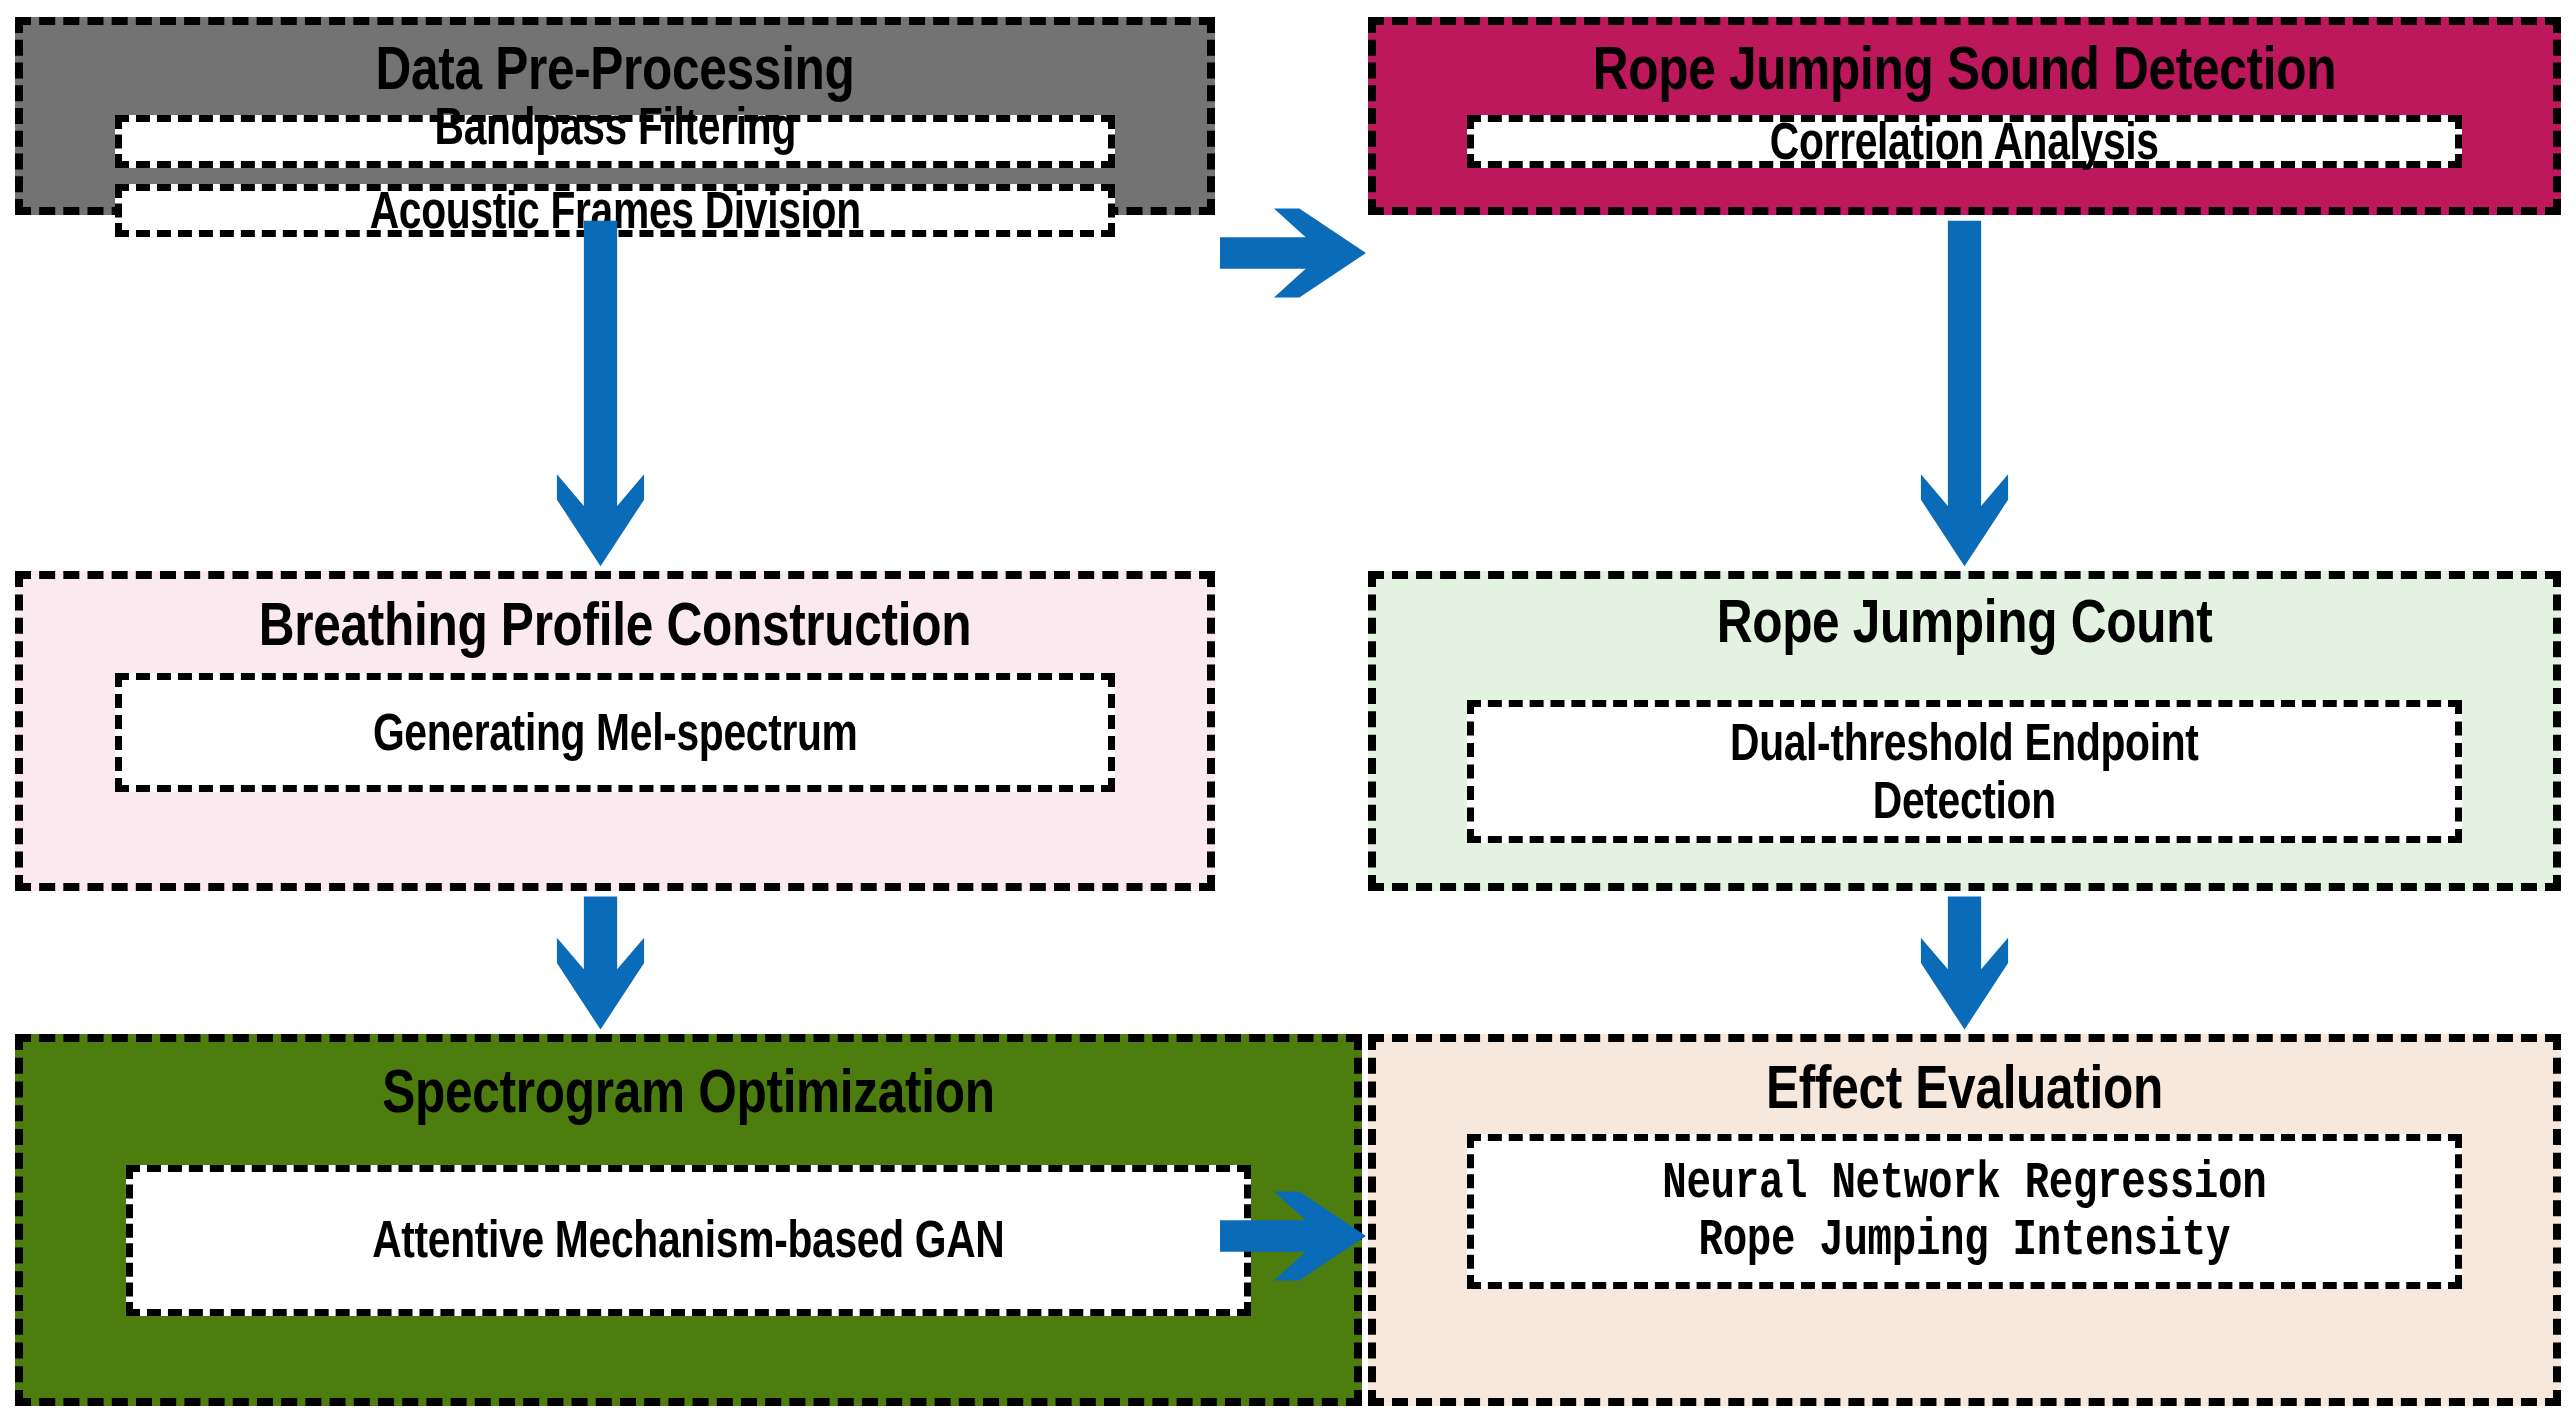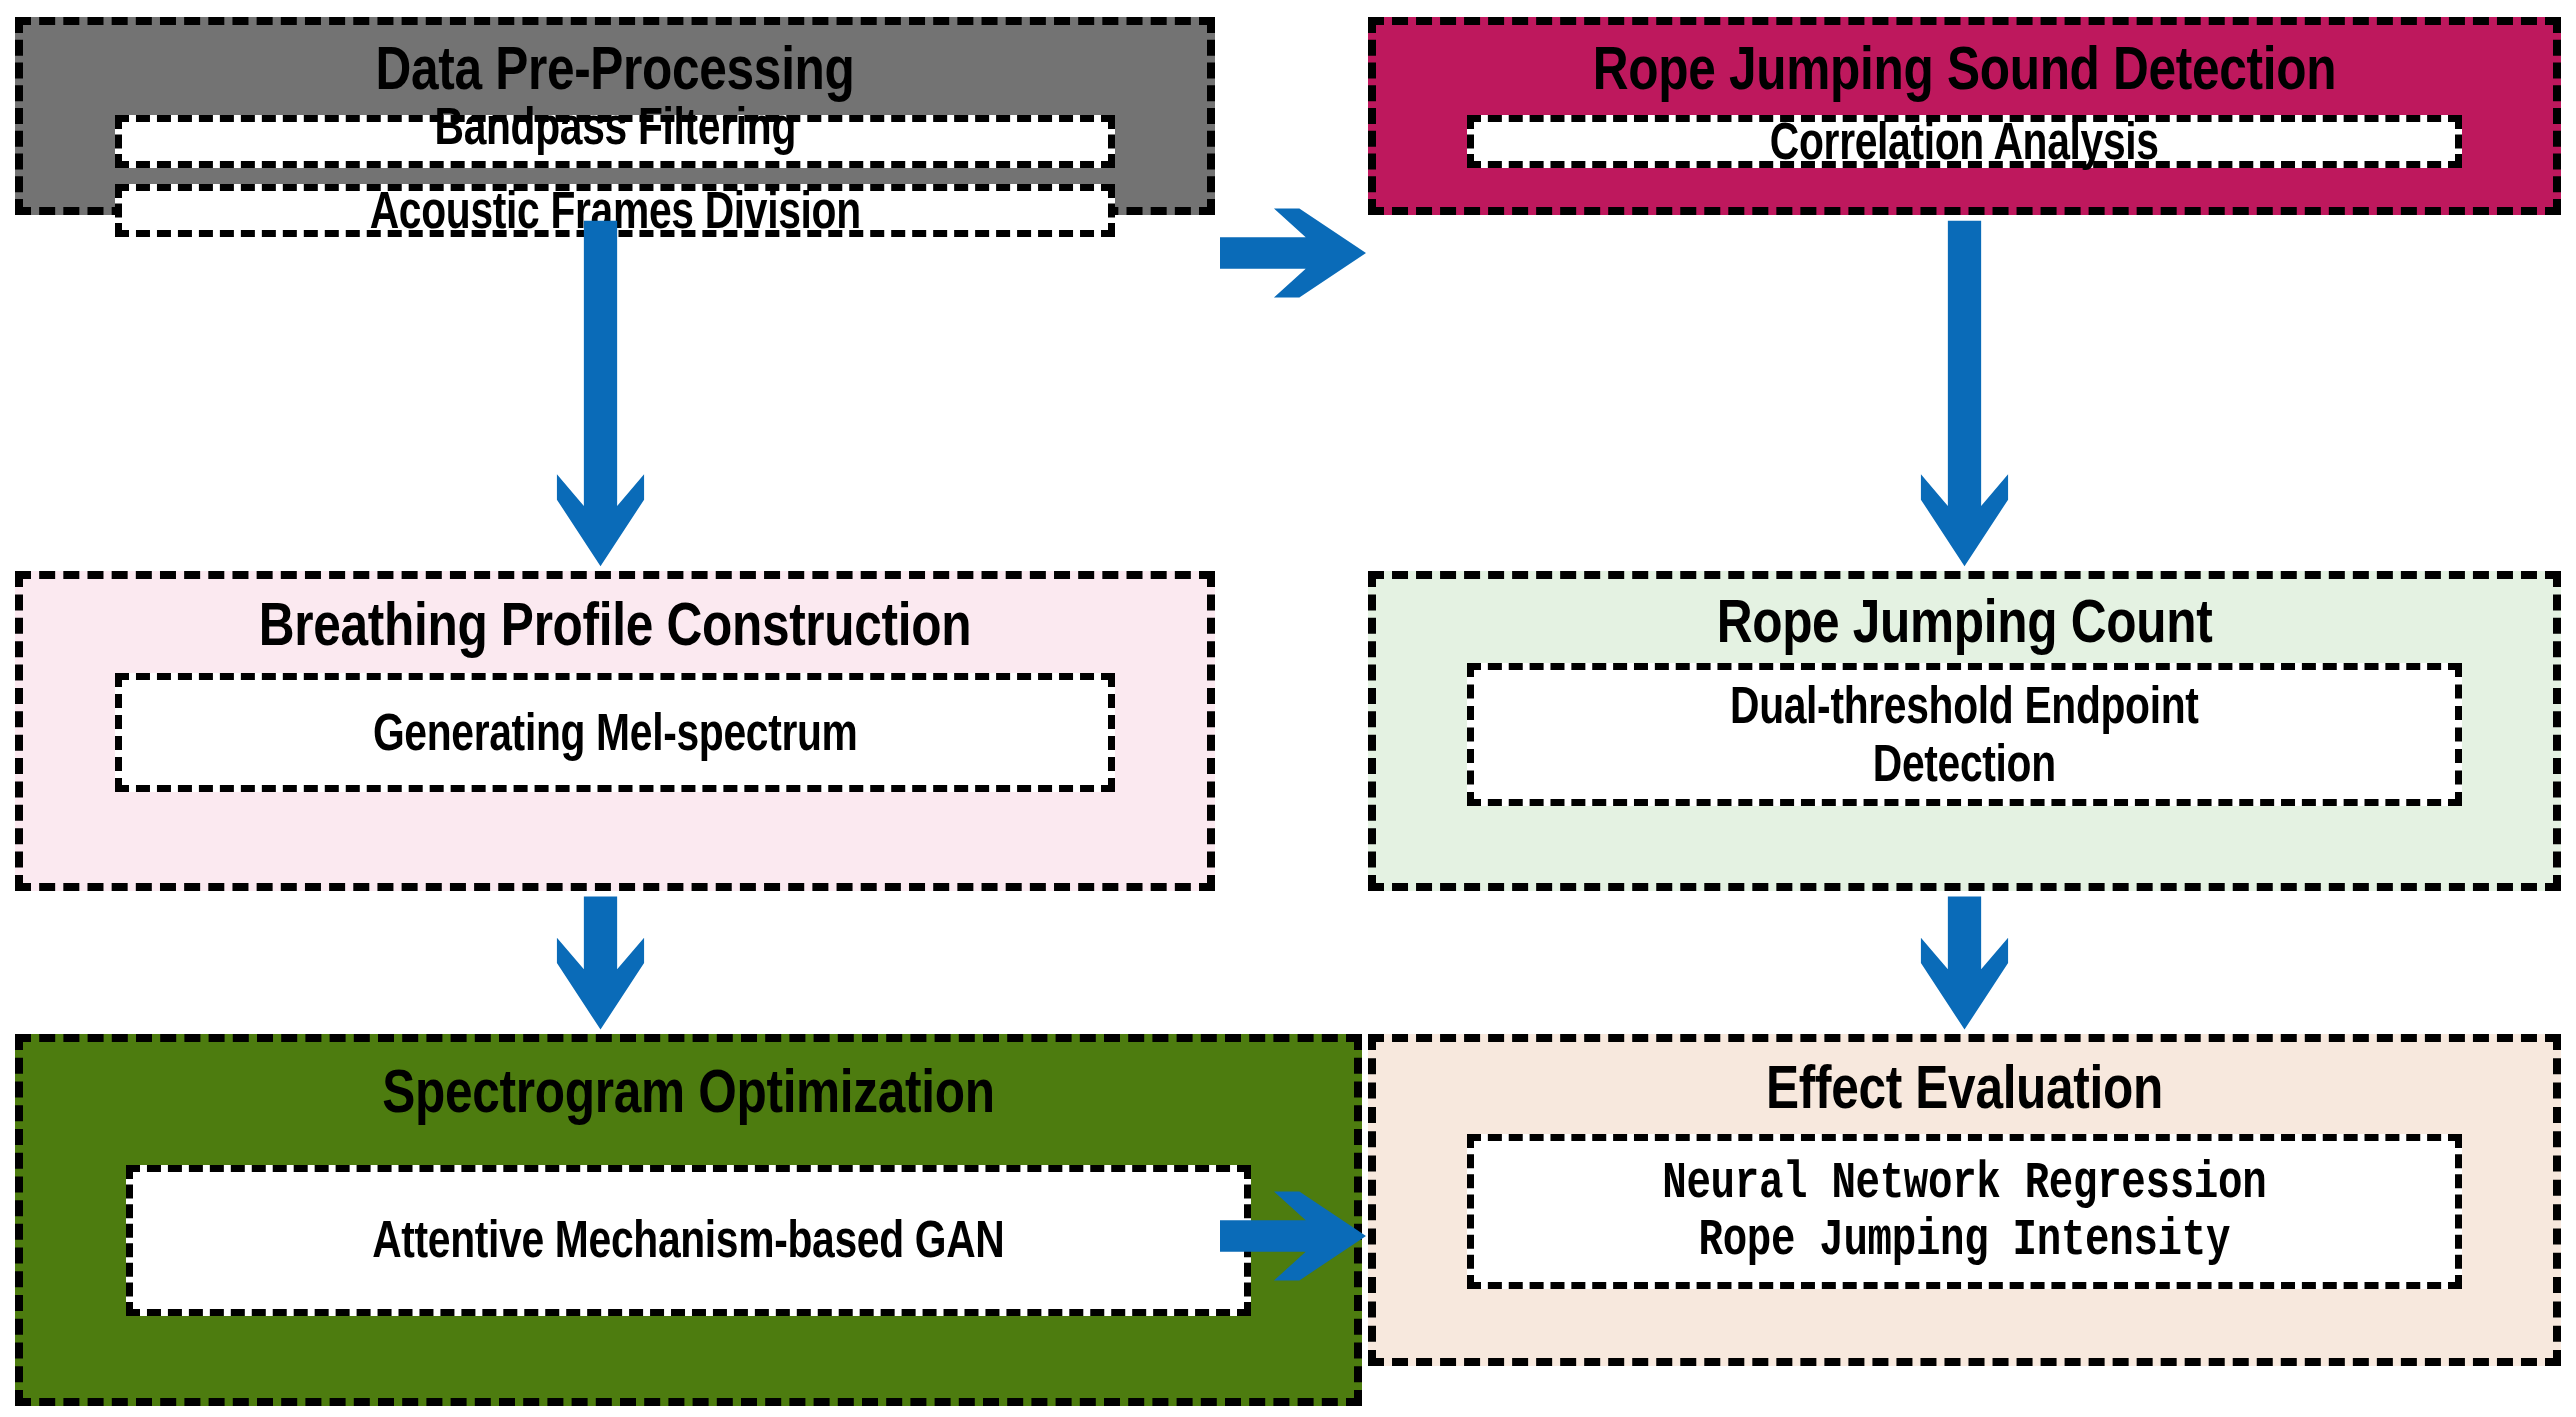--- a/index.html
+++ b/index.html
@@ -89,36 +89,36 @@
     </div>
   </div>
 
   <div class="stage-box nosel" style="left: 15px; top: 571px; width: 1200px; height: 320px; background: rgb(251, 233, 240); transform: none; transform-origin: left top; border-width: 8.8px;">
     <div class="stage-title" style="font-size: 62px; margin-top: 14.3px; margin-bottom: 17.5px;">Breathing Profile Construction</div>
     <div class="sub-box" style="height: 119px; border-width: 7.2px; width: 84.5%; margin-bottom: 17.5px;">
       <div class="sub-text" style="font-size: 51px;">Generating Mel-spectrum</div>
     </div>
   </div>
 
-  <div class="stage-box nosel" style="left: 1368px; top: 571px; width: 1193px; height: 320px; background: rgb(228, 242, 226); transform: none; transform-origin: left top; border-width: 8.8px;">
+  <div class="stage-box nosel" style="left: 1368px; top: 571px; width: 1193px; height: 320px; background: rgb(228, 242, 226); transform: none; transform-origin: left top; border-width: 8.8px; gap: 37px;">
     <div class="stage-title" style="font-size: 62px; margin-top: 11px; margin-bottom: 11px;">Rope Jumping Count</div>
     <div class="sub-box" style="height: 143px; border-width: 7.2px; width: 84.5%; margin-bottom: 11px;">
       <div class="sub-text" style="font-size: 51px;">Dual-threshold Endpoint
 Detection</div>
     </div>
   </div>
 
   <div class="stage-box nosel" style="left: 15px; top: 1034px; width: 1347px; height: 372px; background: #4d7c0f; transform: none; border-width: 8.8px; gap: 24px;">
     <div class="stage-title" style="font-size: 62px; margin-top: 17.5px; margin-bottom: 19px;">Spectrogram Optimization</div>
     <div class="sub-box" style="height: 151px; width: 84.5%; border-width: 7.2px; margin-bottom: 19px;">
       <div class="sub-text" style="font-size: 51px;">Attentive Mechanism-based GAN</div>
     </div>
   </div>
 
-  <div class="stage-box nosel" style="left: 1368px; top: 1034px; width: 1193px; height: 332px; background: rgb(247, 232, 221); transform: none; border-width: 8.8px;">
+  <div class="stage-box nosel" style="left: 1368px; top: 1034px; width: 1193px; height: 372px; background: rgb(247, 232, 221); transform: none; border-width: 8.8px;">
     <div class="stage-title" style="font-size: 62px; margin-top: 14.3px; margin-bottom: 16px;">Effect Evaluation</div>
     <div class="sub-box" style="height: 155px; width: 84.5%; border-width: 7.2px; margin-bottom: 4px; font-family: Liberation Mono, monospace;">
       <div class="sub-text" style="font-size: 51px;">Neural Network Regression
 Rope Jumping Intensity</div>
     </div>
   </div>
 
   <div class="arrow" style="left: 1220px; top: 199px; width: 146px; height: 108px;">
     <svg width="146" height="108" viewBox="0 0 184 136" aria-hidden="true">
         <path d="M0,48 L108,48 L68,12 L100,12 L184,68 L100,124 L68,124 L108,88 L0,88 Z" fill="#0a6bb8"></path>

